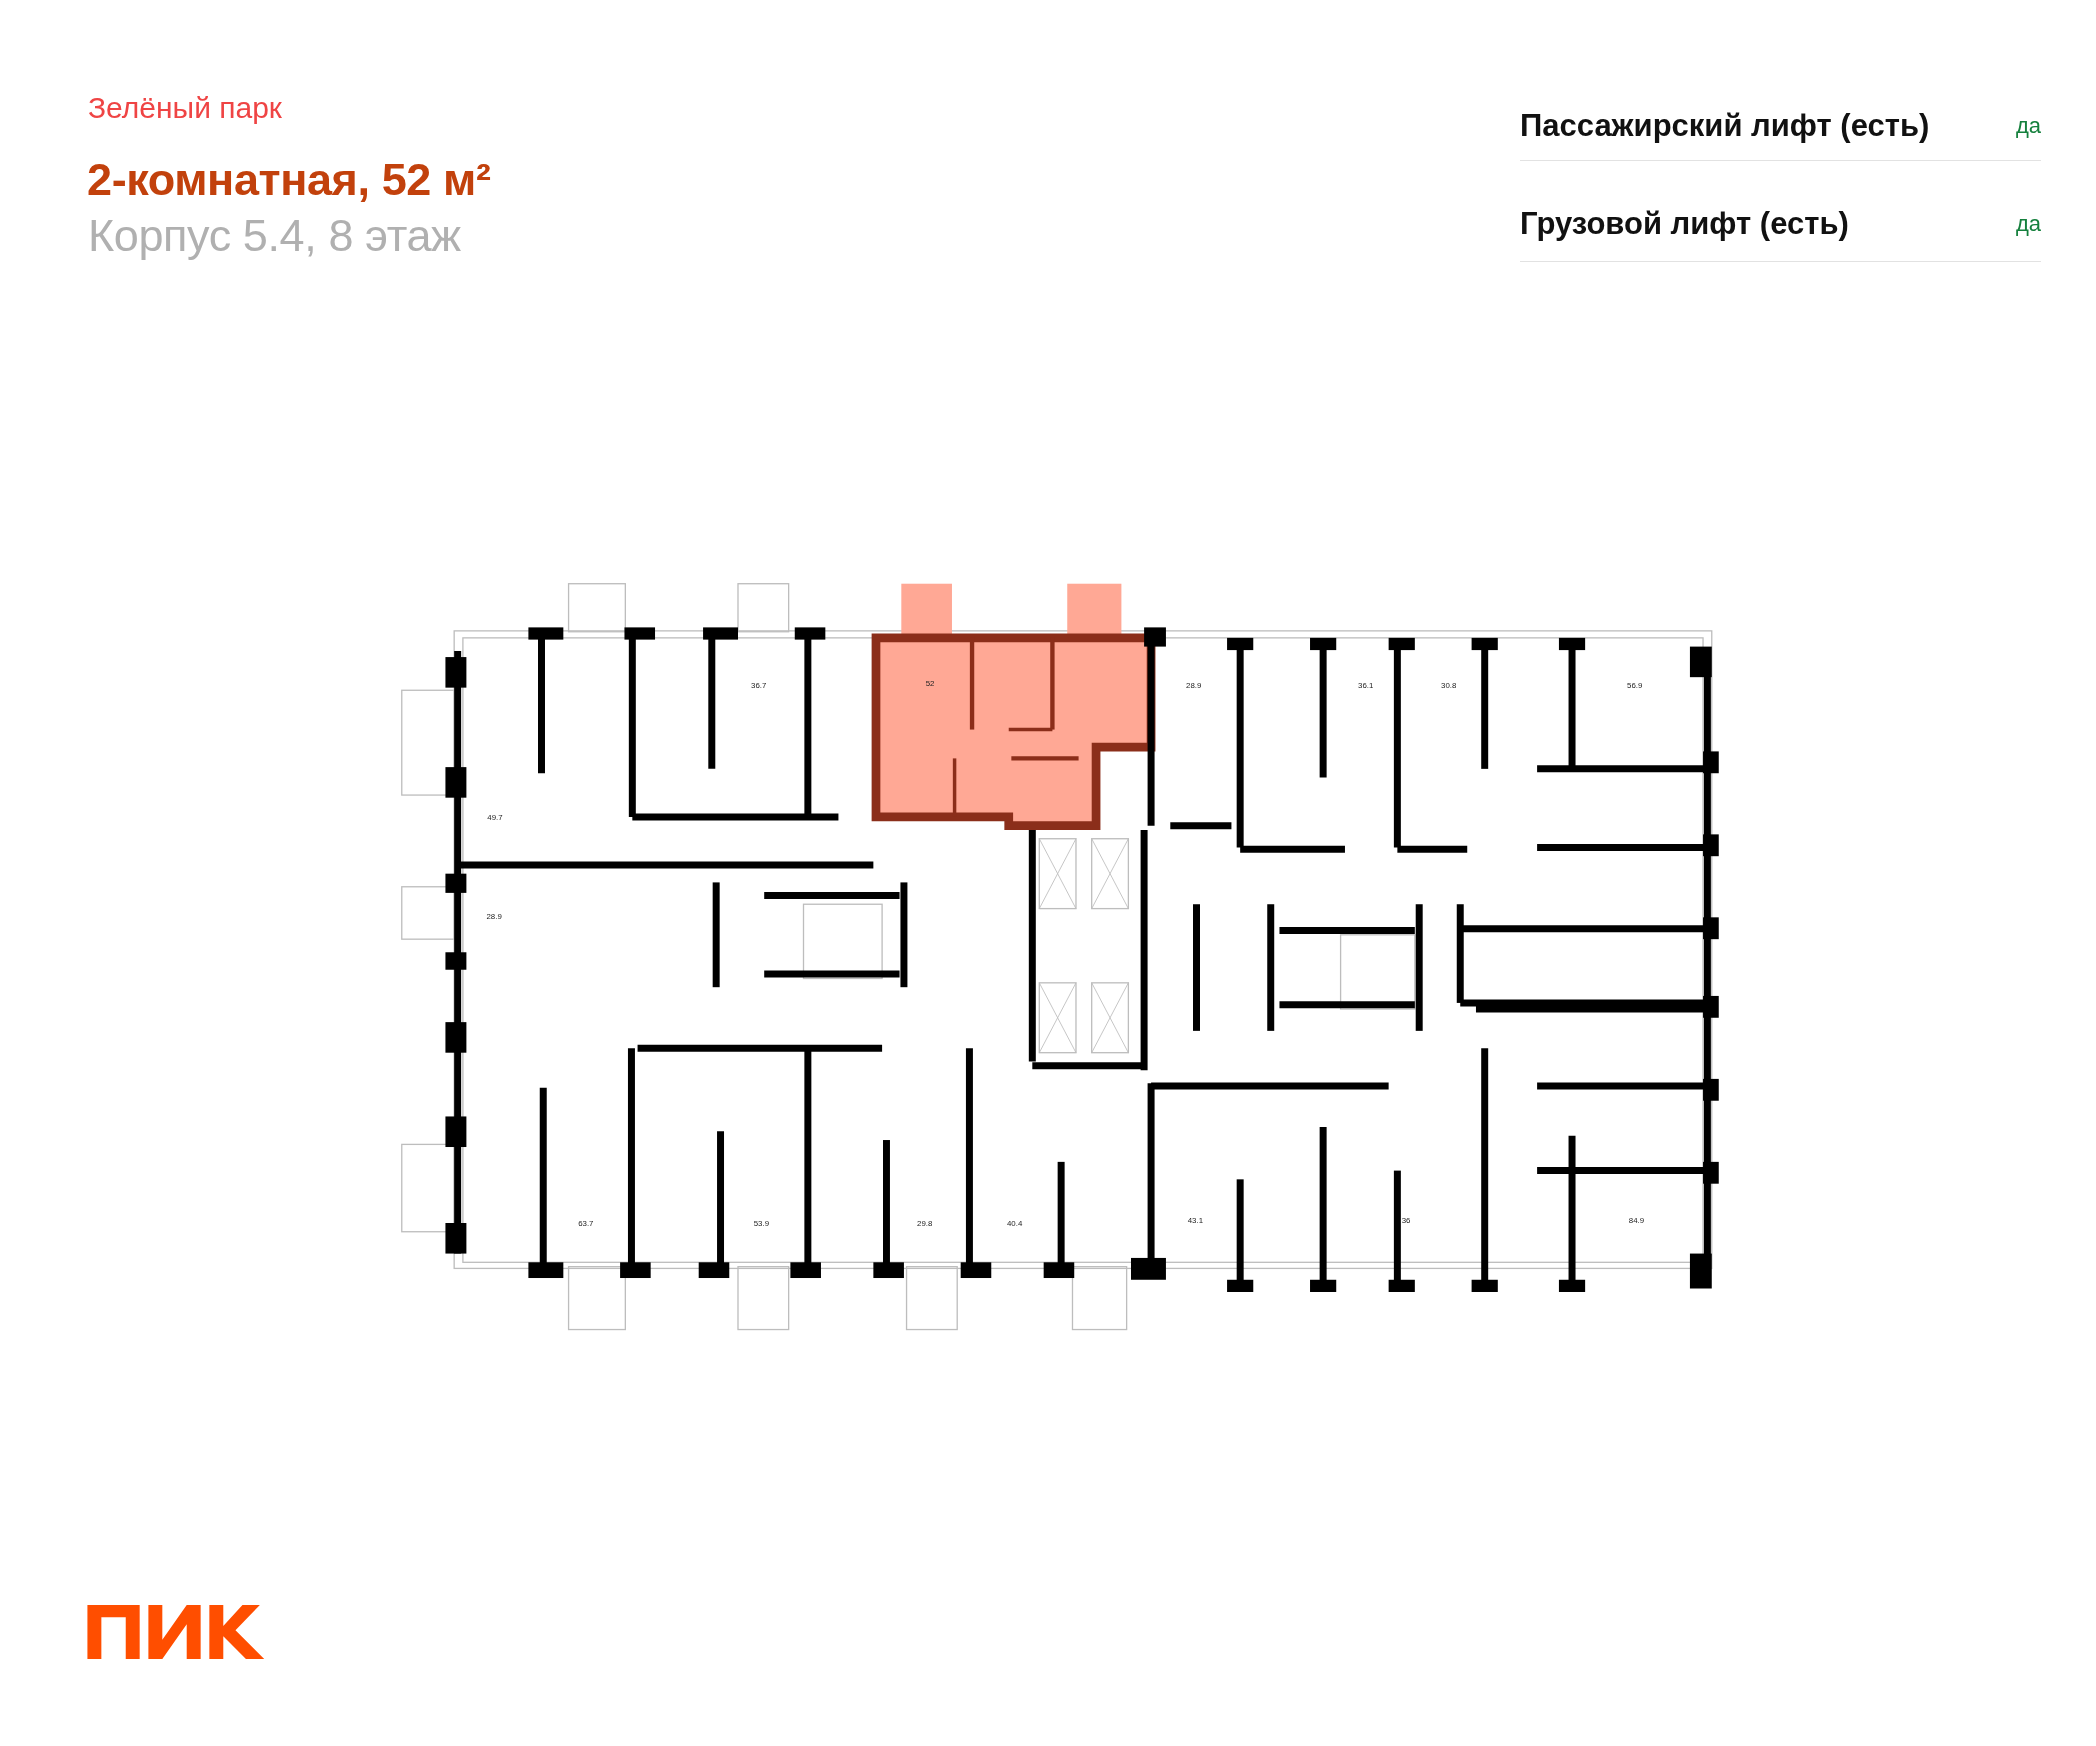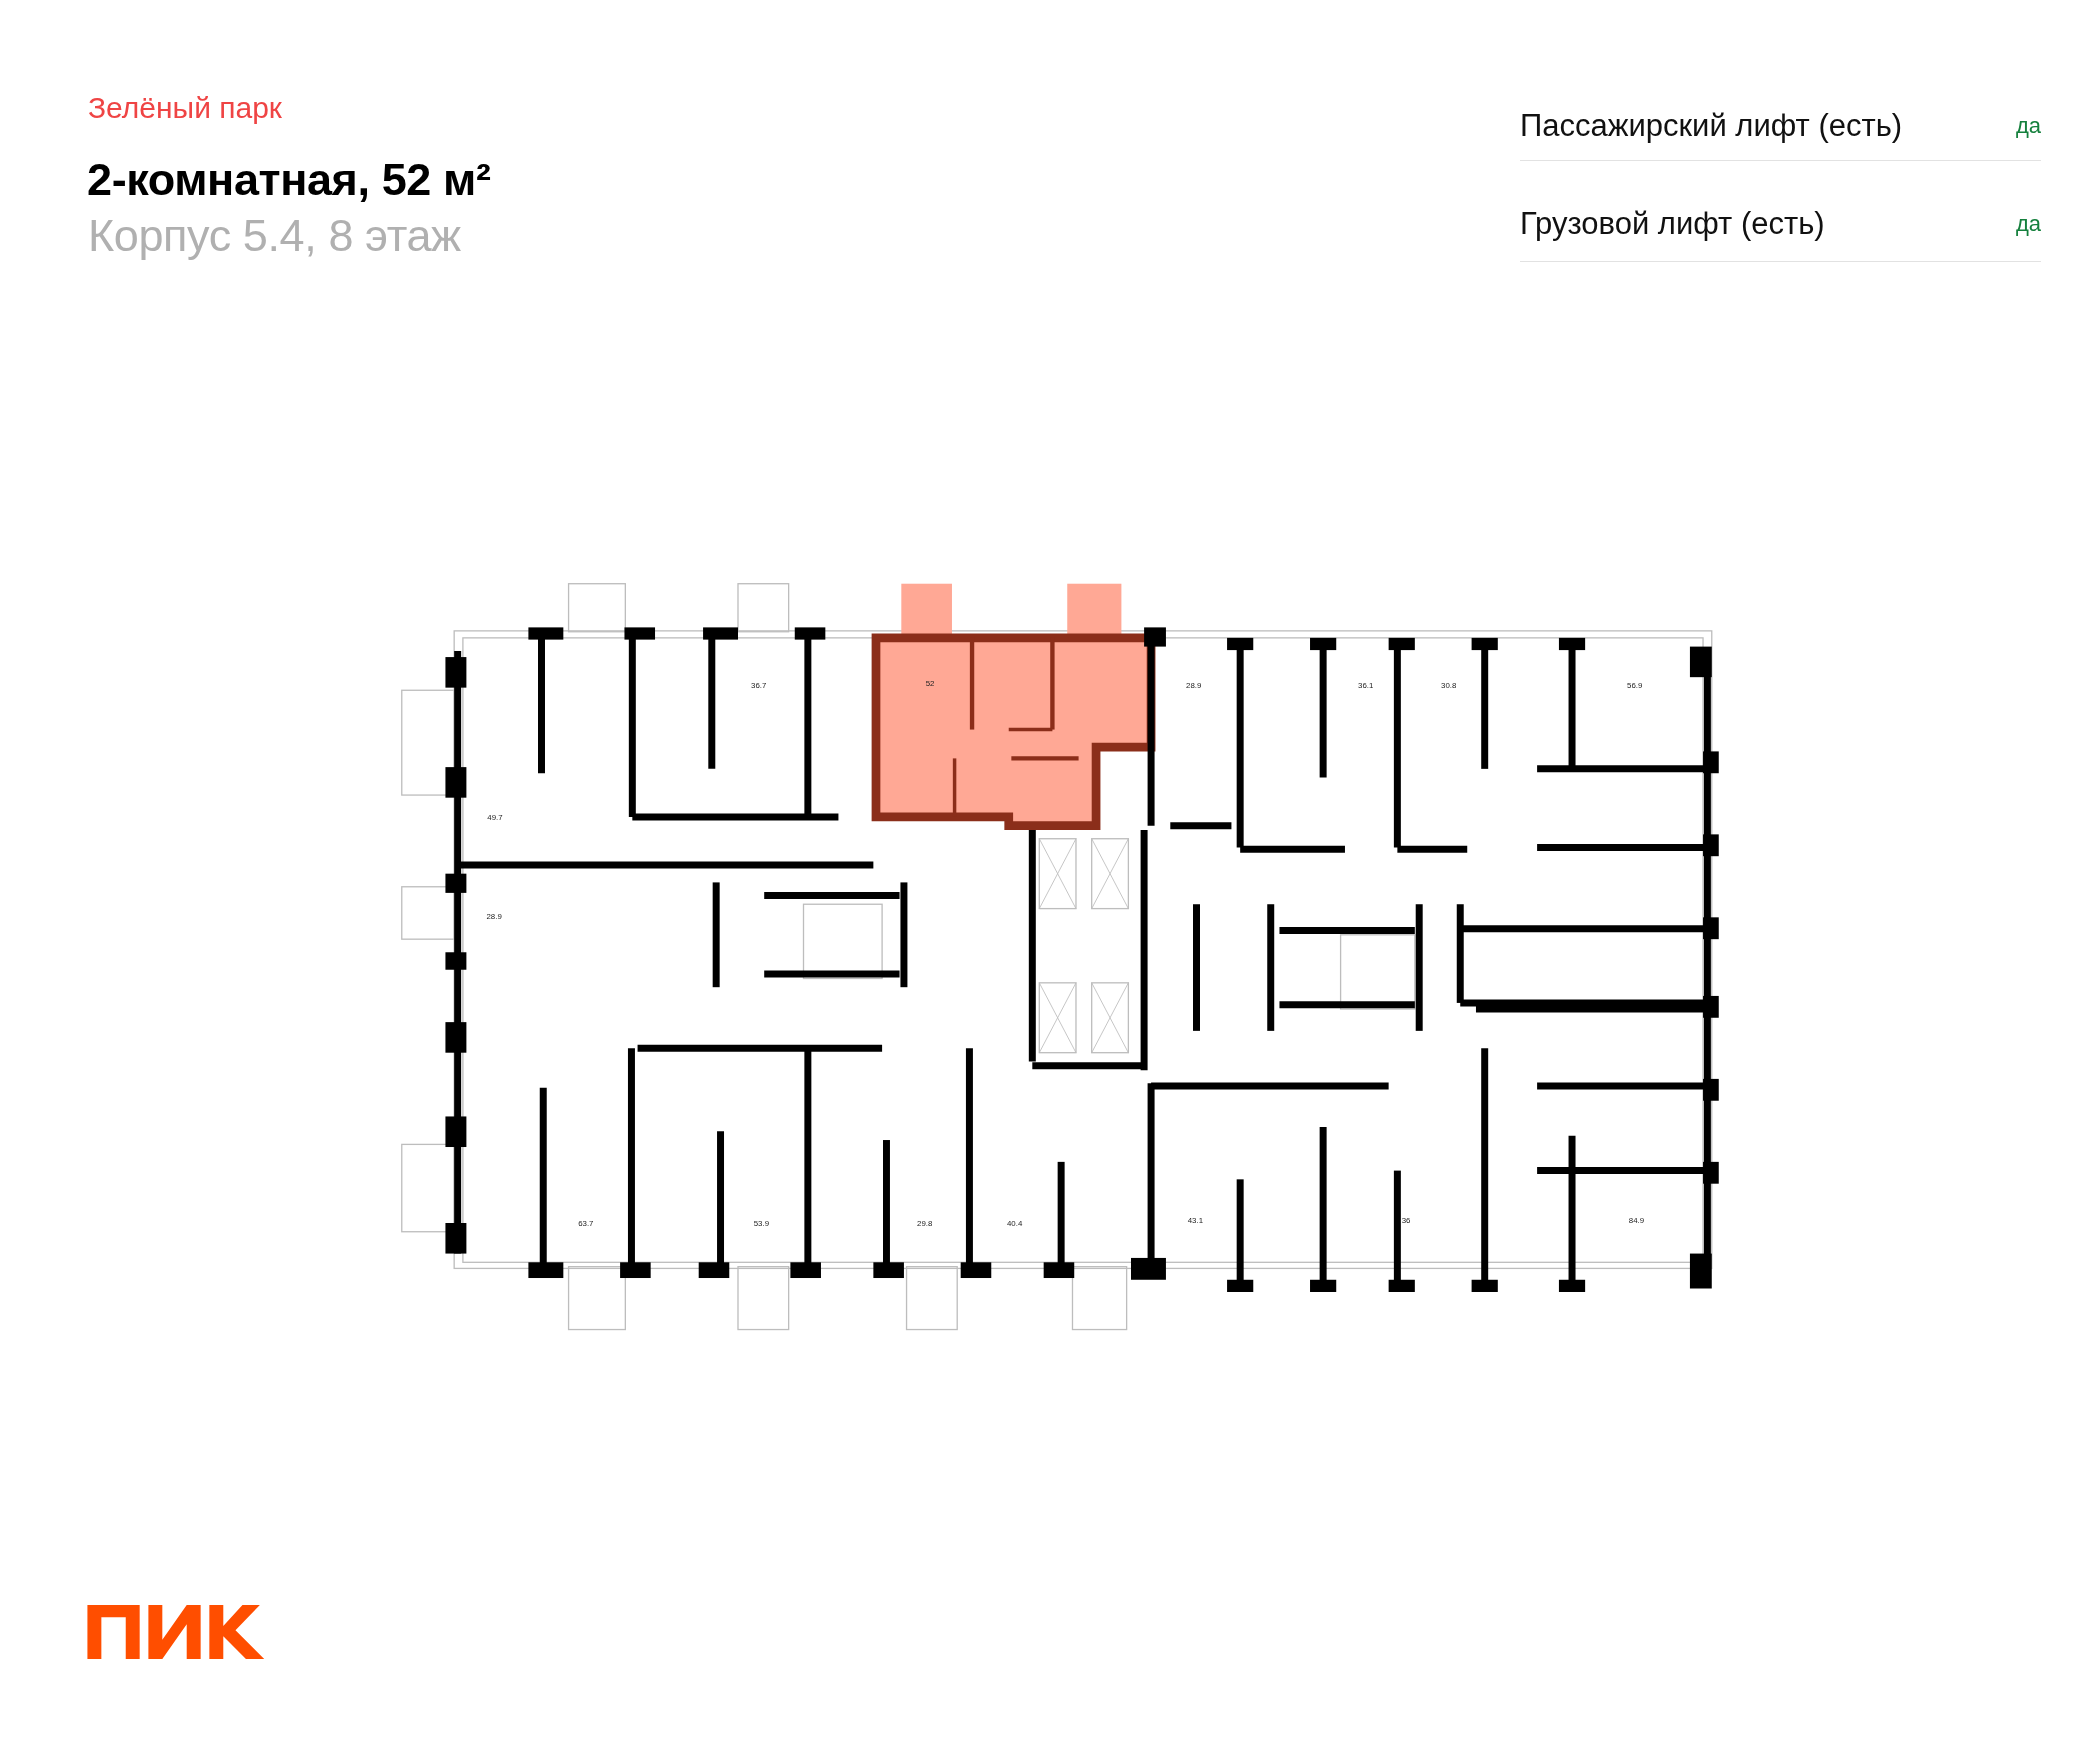--- a/index.html
+++ b/index.html
@@ -1,25 +1,25 @@
 <!DOCTYPE html>
 <html style="font-size:14px"><head>
 <meta charset="utf-8">
 <style>
   html, body { margin:0; padding:0; background:#ffffff; }
   body { width:2096px; height:1747px; position:relative; overflow:hidden;
          font-family:"Liberation Sans", sans-serif; color:#111; }
   .project { position:absolute; left:88px; top:91px; font-size:30px; font-weight:400; color:#ef4444; }
-  .title { position:absolute; left:87px; top:154px; font-size:45px; font-weight:700; color:#000000; letter-spacing:-0.4px; }
+  .title { position:absolute; left:87px; top:154px; font-size:45px; font-weight:700; color:#c2410c; letter-spacing:-0.4px; }
   .subtitle { position:absolute; left:88px; top:210px; font-size:45px; font-weight:500; color:#b0b0b0; letter-spacing:-0.4px; }
   .specs { position:absolute; left:1520px; top:84px; width:521px; }
   .spec-row { display:flex; justify-content:space-between; align-items:center;
               height:77px; border-bottom:1.7px solid #e2e2e2; padding-top:8.7px; box-sizing:border-box; }
   .spec-row + .spec-row { height:101px; padding-top:26px;gap:18px; }
-  .spec-label { font-size:31px; font-weight:400; color:#111; }
+  .spec-label { font-size:31px; font-weight:700; color:#111; }
   .spec-value { font-size:22px; color:#15803d; }
   .plan { position:absolute; left:384px; top:568px; width:1363px; height:786px; }
   .plan svg { width:100%; height:100%; }
   .lbl { font-family:"Liberation Sans", sans-serif; font-size:9px; fill:#222; }
   .logo { position:absolute; left:87px; top:1605px; width:182px; height:54px; }
 </style>
 </head>
 <body>
 
 <div class="project">Зелёный парк</div>

